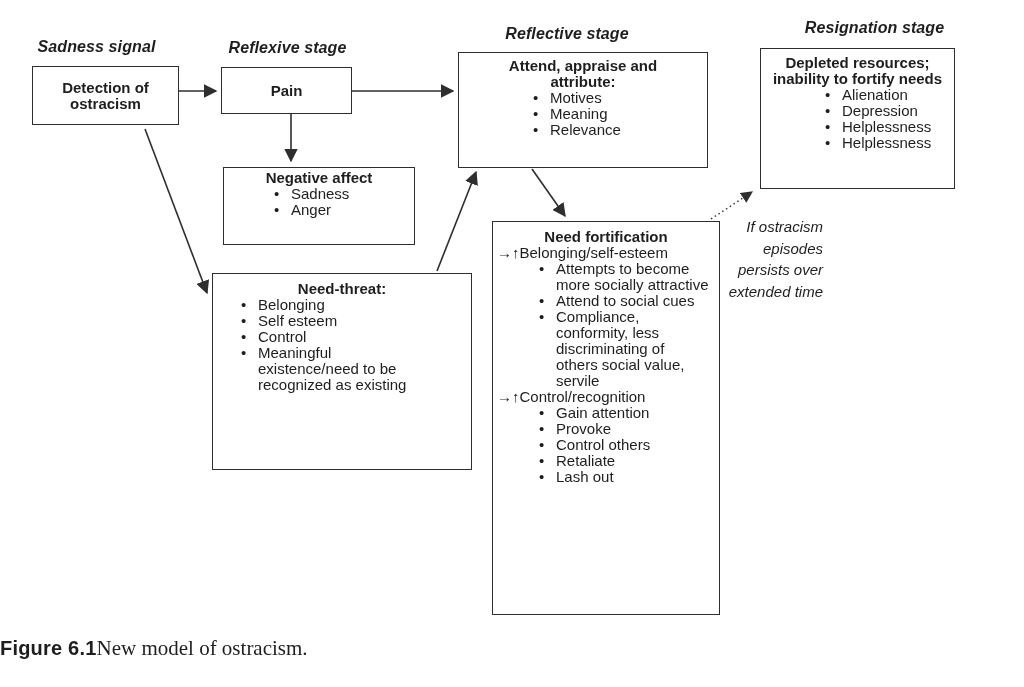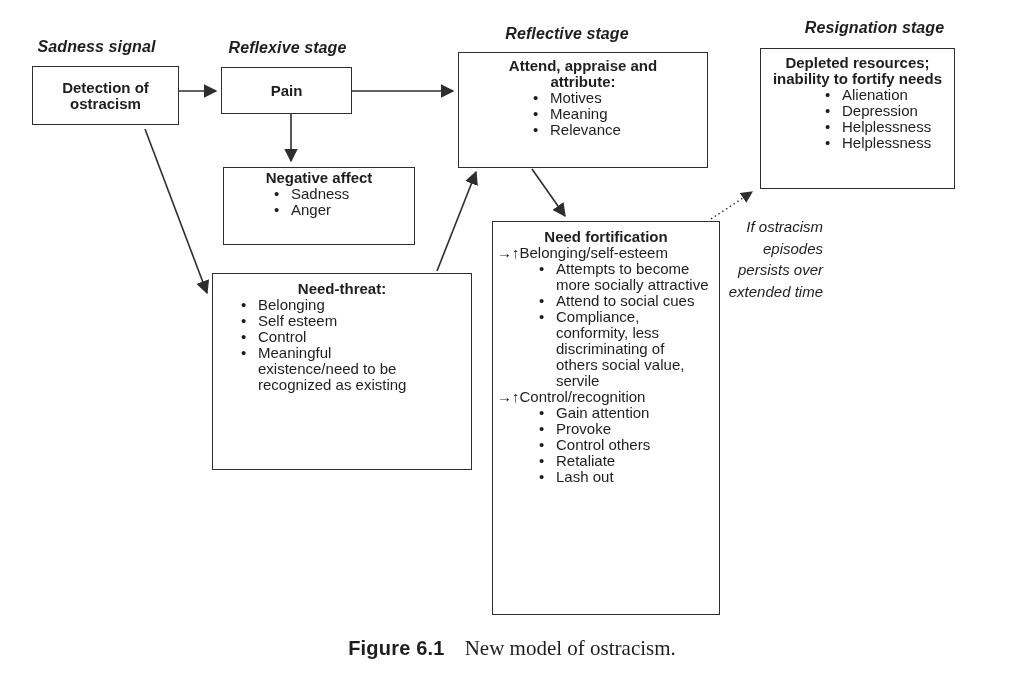--- a/index.html
+++ b/index.html
@@ -88,23 +88,22 @@
     font-size: 15px;
     line-height: 21.5px;
     text-align: right;
     z-index: 1;
   }
 
   #caption {
     position: absolute;
     left: 0; right: 0; top: 636px;
     display: flex;
-    justify-content: center;
+    justify-content: flex-start;
     align-items: baseline;
-    gap: 20px;
     z-index: 1;
   }
   #caption .fig-label {
     font-weight: bold;
     font-size: 20px;
     letter-spacing: 0.2px;
   }
   #caption .fig-text {
     font-family: "Liberation Serif", "DejaVu Serif", serif;
     font-size: 21px;

